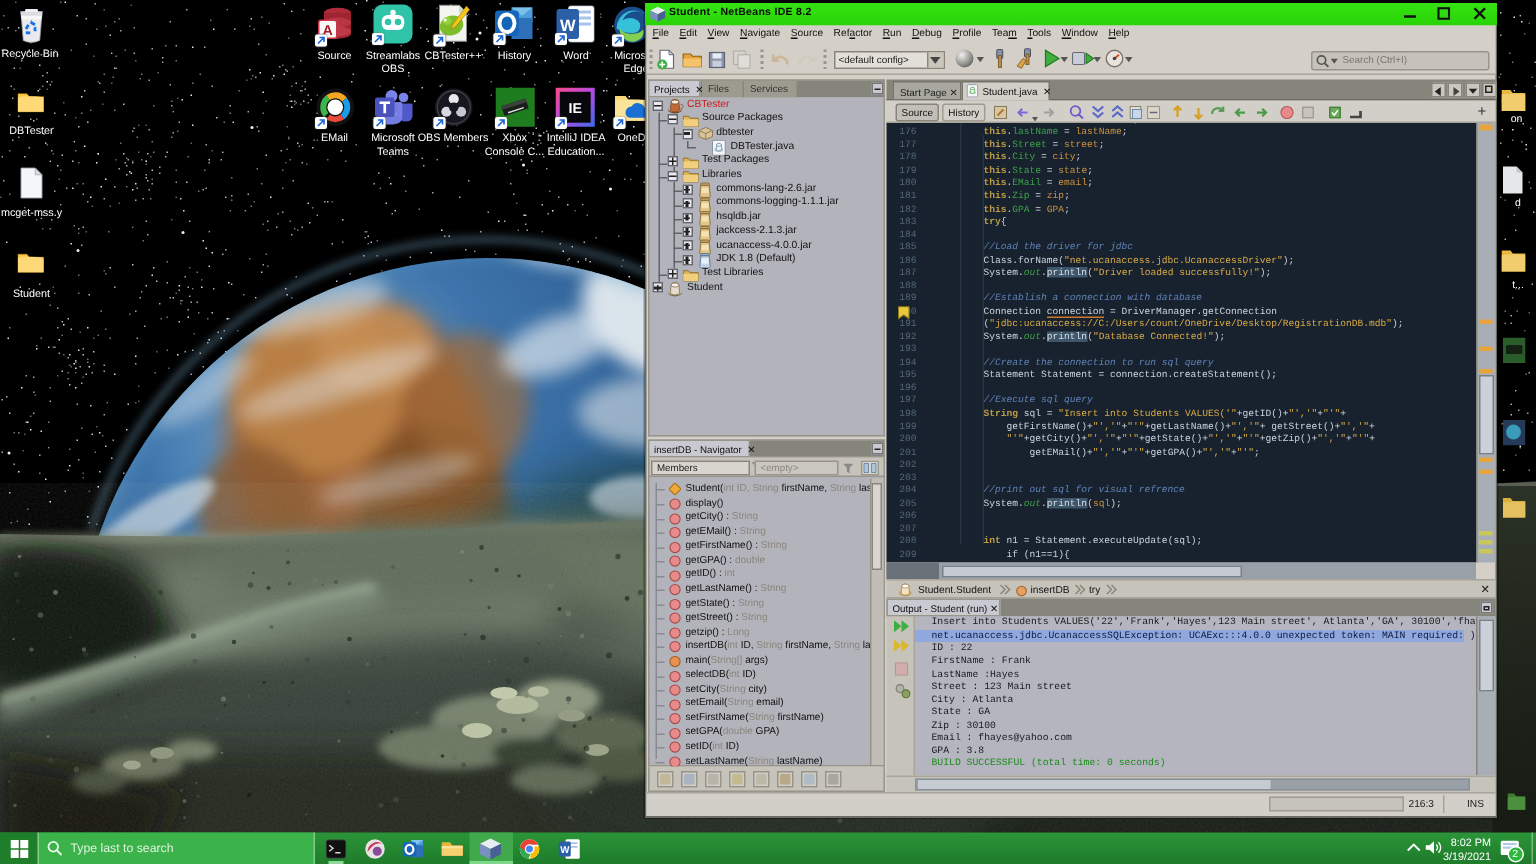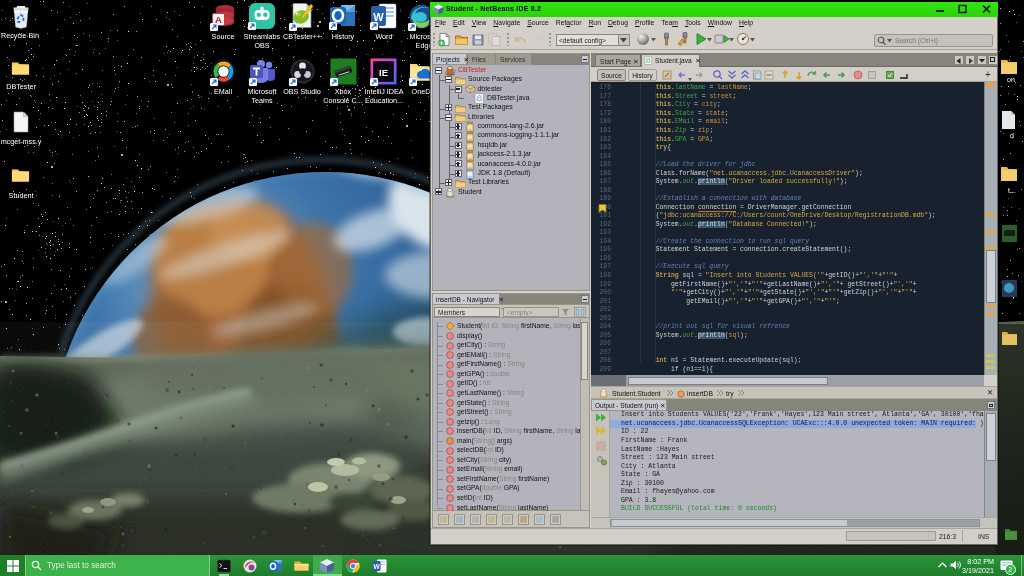--- a/index.html
+++ b/index.html
@@ -535,21 +535,21 @@
 <circle cx="13.5" cy="8" r="3.4" fill="#e8e8ec"></circle>
 <circle cx="8.6" cy="16.5" r="3.4" fill="#d8d8de"></circle>
 <circle cx="18.4" cy="16.5" r="3.4" fill="#c8c8d0"></circle>
 <circle cx="13.5" cy="13.5" r="3.2" fill="#17171f"></circle>
 </svg>
 <div class="sc" style="left:289px;top:78px;">
       <svg width="8" height="8">
         <path d="M2,6 L6,2 M3,2 h3 v3" stroke="#1a64d8" stroke-width="1.1" fill="none"></path>
       </svg>
     </div>
-<div class="dlbl" style="left:276px;top:87px;width:52px;">OBS Studio</div>
+<div class="dlbl" style="left:276px;top:87px;width:52px;">OBS Members</div>
 
 <svg class="abs" style="left:330px;top:58px" width="27" height="27" viewBox="0 0 27 27">
 <rect x="0.5" y="0.5" width="26" height="26" fill="#1e7d1e"></rect>
 <g transform="rotate(-18 13.5 14)">
         <rect x="5" y="10" width="17" height="7" rx="1" fill="#1a1f1a"></rect>
         <rect x="5" y="10" width="17" height="2.5" rx="1" fill="#3a423a"></rect>
         <rect x="8" y="15" width="11" height="1" fill="#fff" opacity="0.85"></rect>
       </g>
 </svg>
 <div class="sc" style="left:330px;top:78px;">

